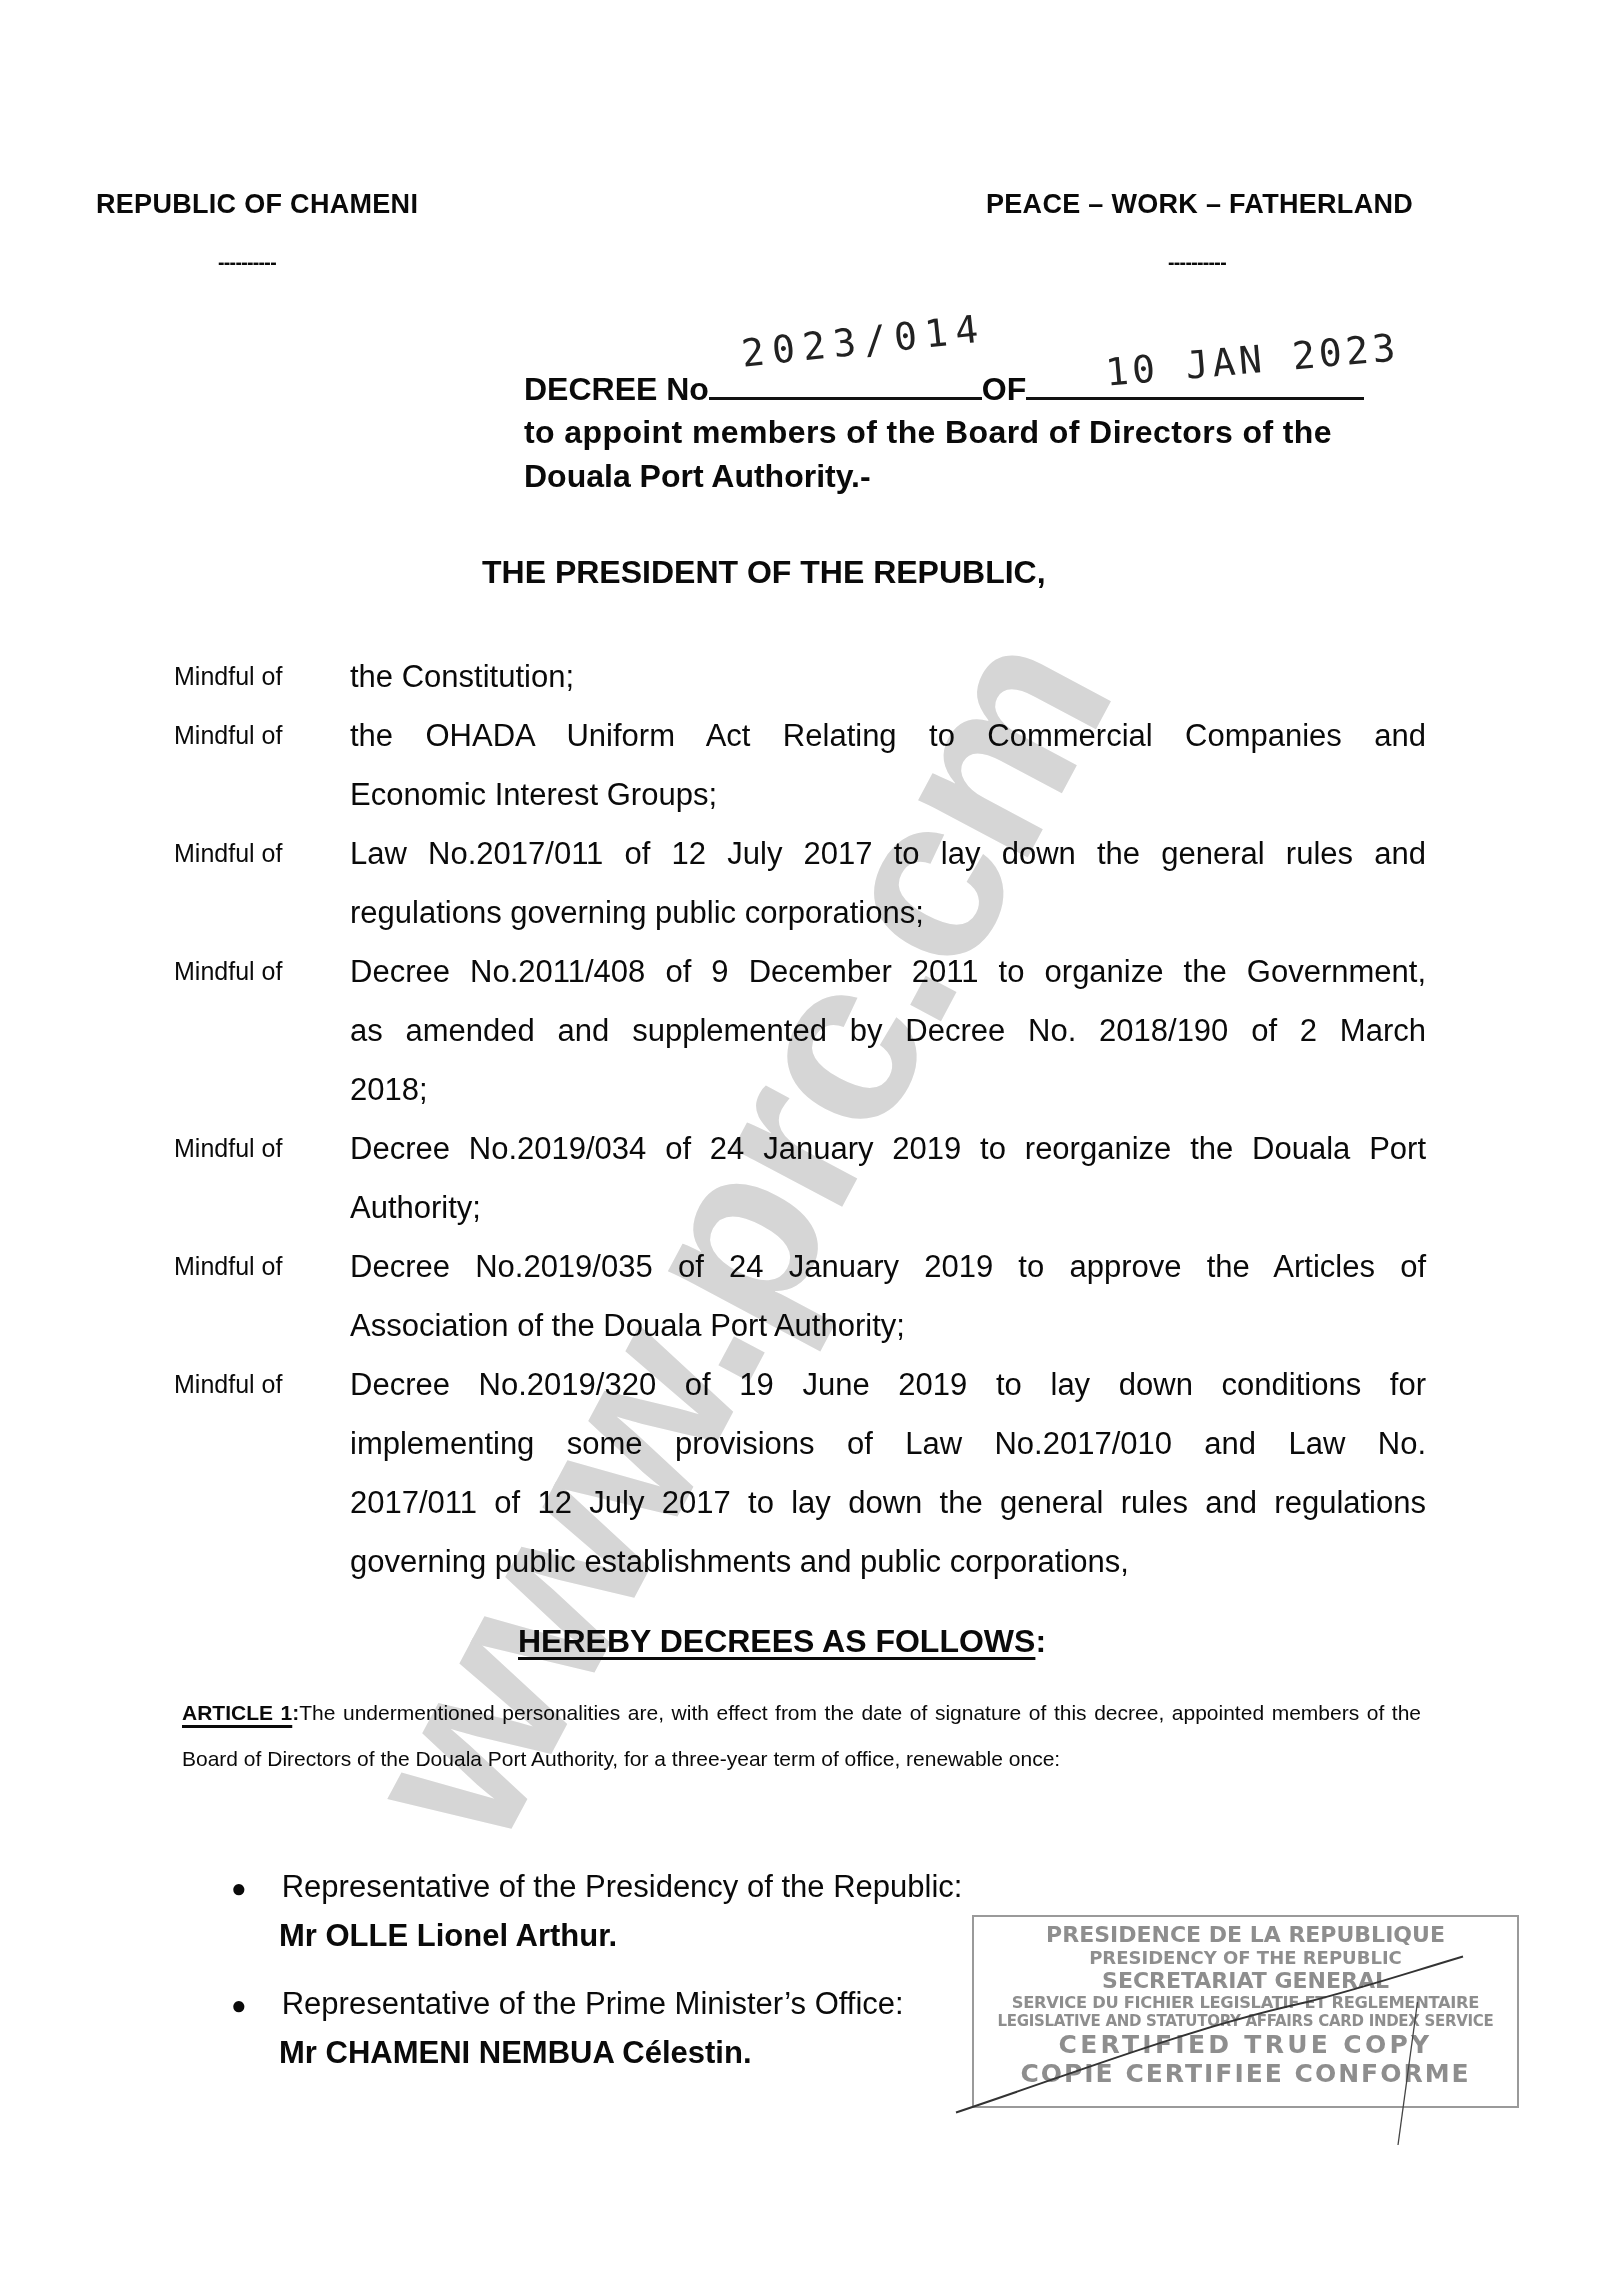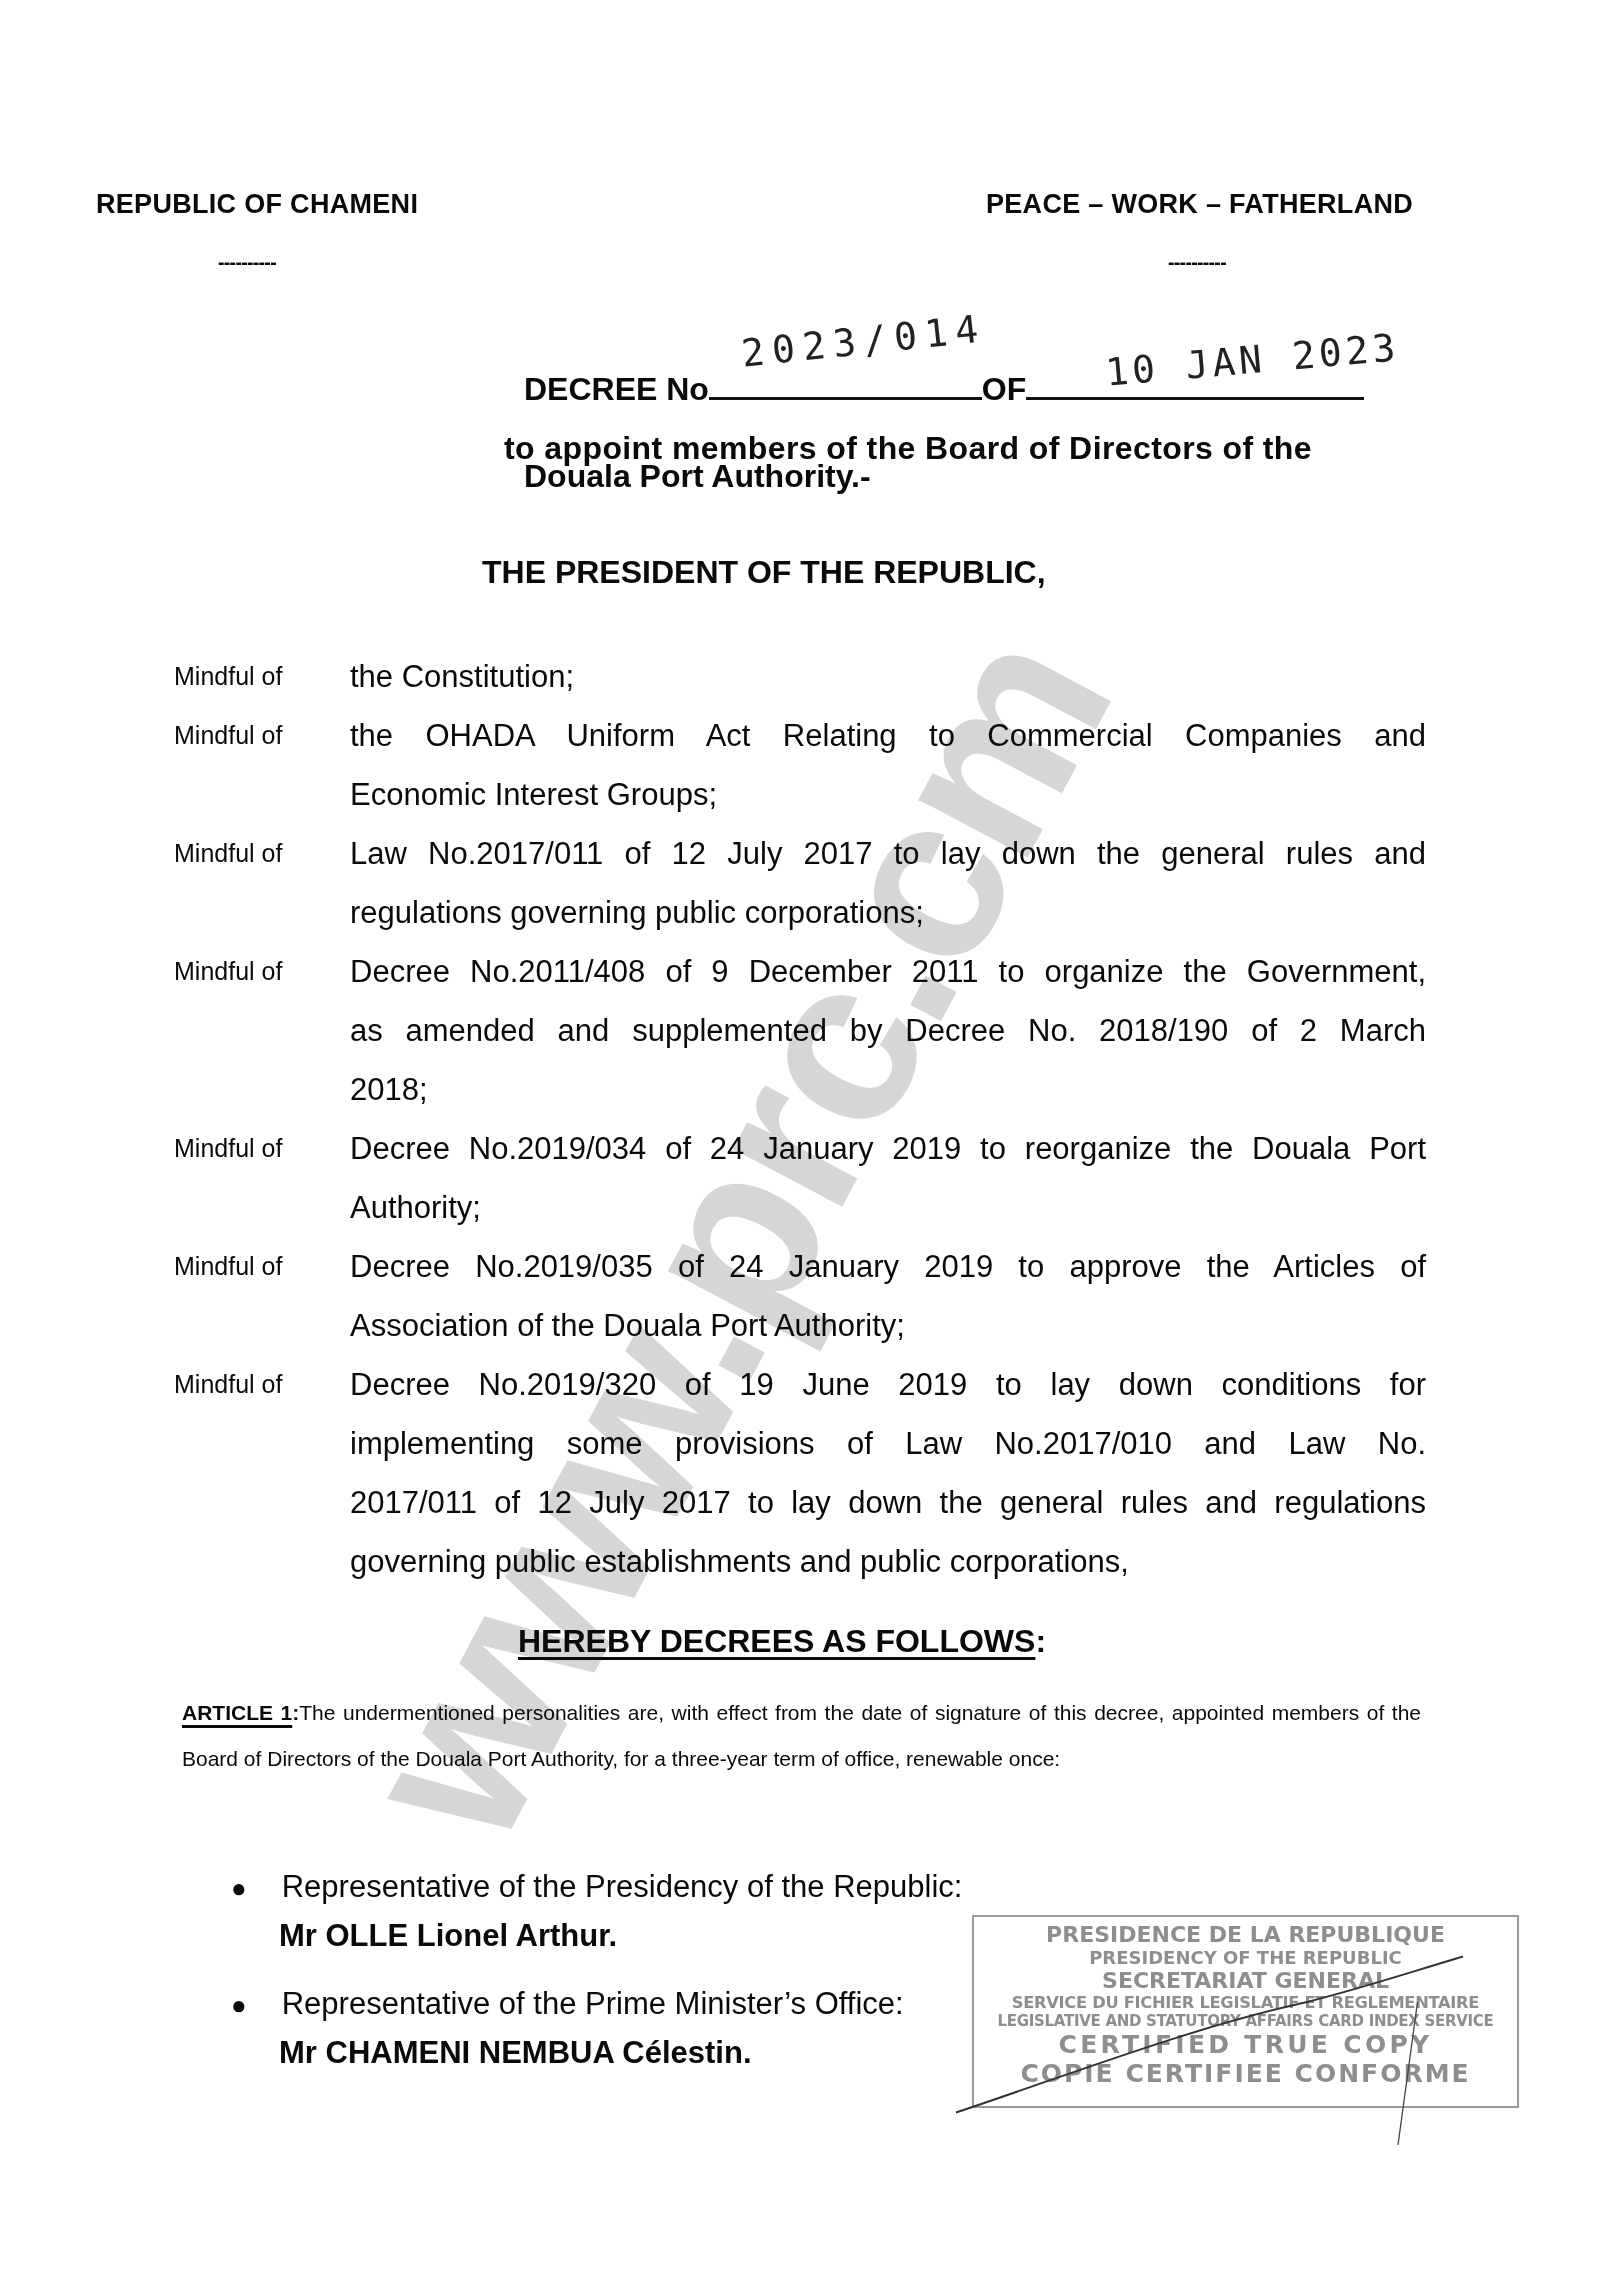--- a/index.html
+++ b/index.html
@@ -35,21 +35,21 @@
 <div class="abs hdr content" style="left:986px; top:189px;">PEACE – WORK – FATHERLAND</div>
 <div class="abs dash content" style="left:1168px; top:251px;">----------</div>
 
 <div class="abs stamp-num content" style="left:741px; top:319px; transform:rotate(-6deg);">2023/014</div>
 <div class="abs stamp-num content" style="left:1105px; top:338px; transform:rotate(-5deg); letter-spacing:3.9px;">10 JAN 2023</div>
 
 <div class="abs title-line content" style="left:524px; top:371px;">
   <span>DECREE No</span><span class="blank" style="width:273px;"></span>
   <span style="margin-left:-9px;">OF</span><span class="blank" style="width:338px;"></span>
 </div>
-<div class="abs title-line content" style="left:504px; top:414px; letter-spacing:0.4px;margin-top:16px;">to appoint members of the Board of Directors of the</div>
+<div class="abs title-line content" style="left:524px; top:414px; letter-spacing:0.4px;">to appoint members of the Board of Directors of the</div>
 <div class="abs title-line content" style="left:524px; top:458px;">Douala Port Authority.-</div>
 
 <div class="abs president content" style="left:482px; top:554px;">THE PRESIDENT OF THE REPUBLIC,</div>
 
 <div class="abs content" style="left:174px; top:647px; width:1252px;">
   <div id="mindful-container">
       <div style="display: flex;">
         <div class="mindful-label" style="width: 176px; flex: 0 0 176px; line-height: 59px;">Mindful of</div>
         <div style="flex: 1 1 0%;">
           <div class="mindful-text">the Constitution;</div>

